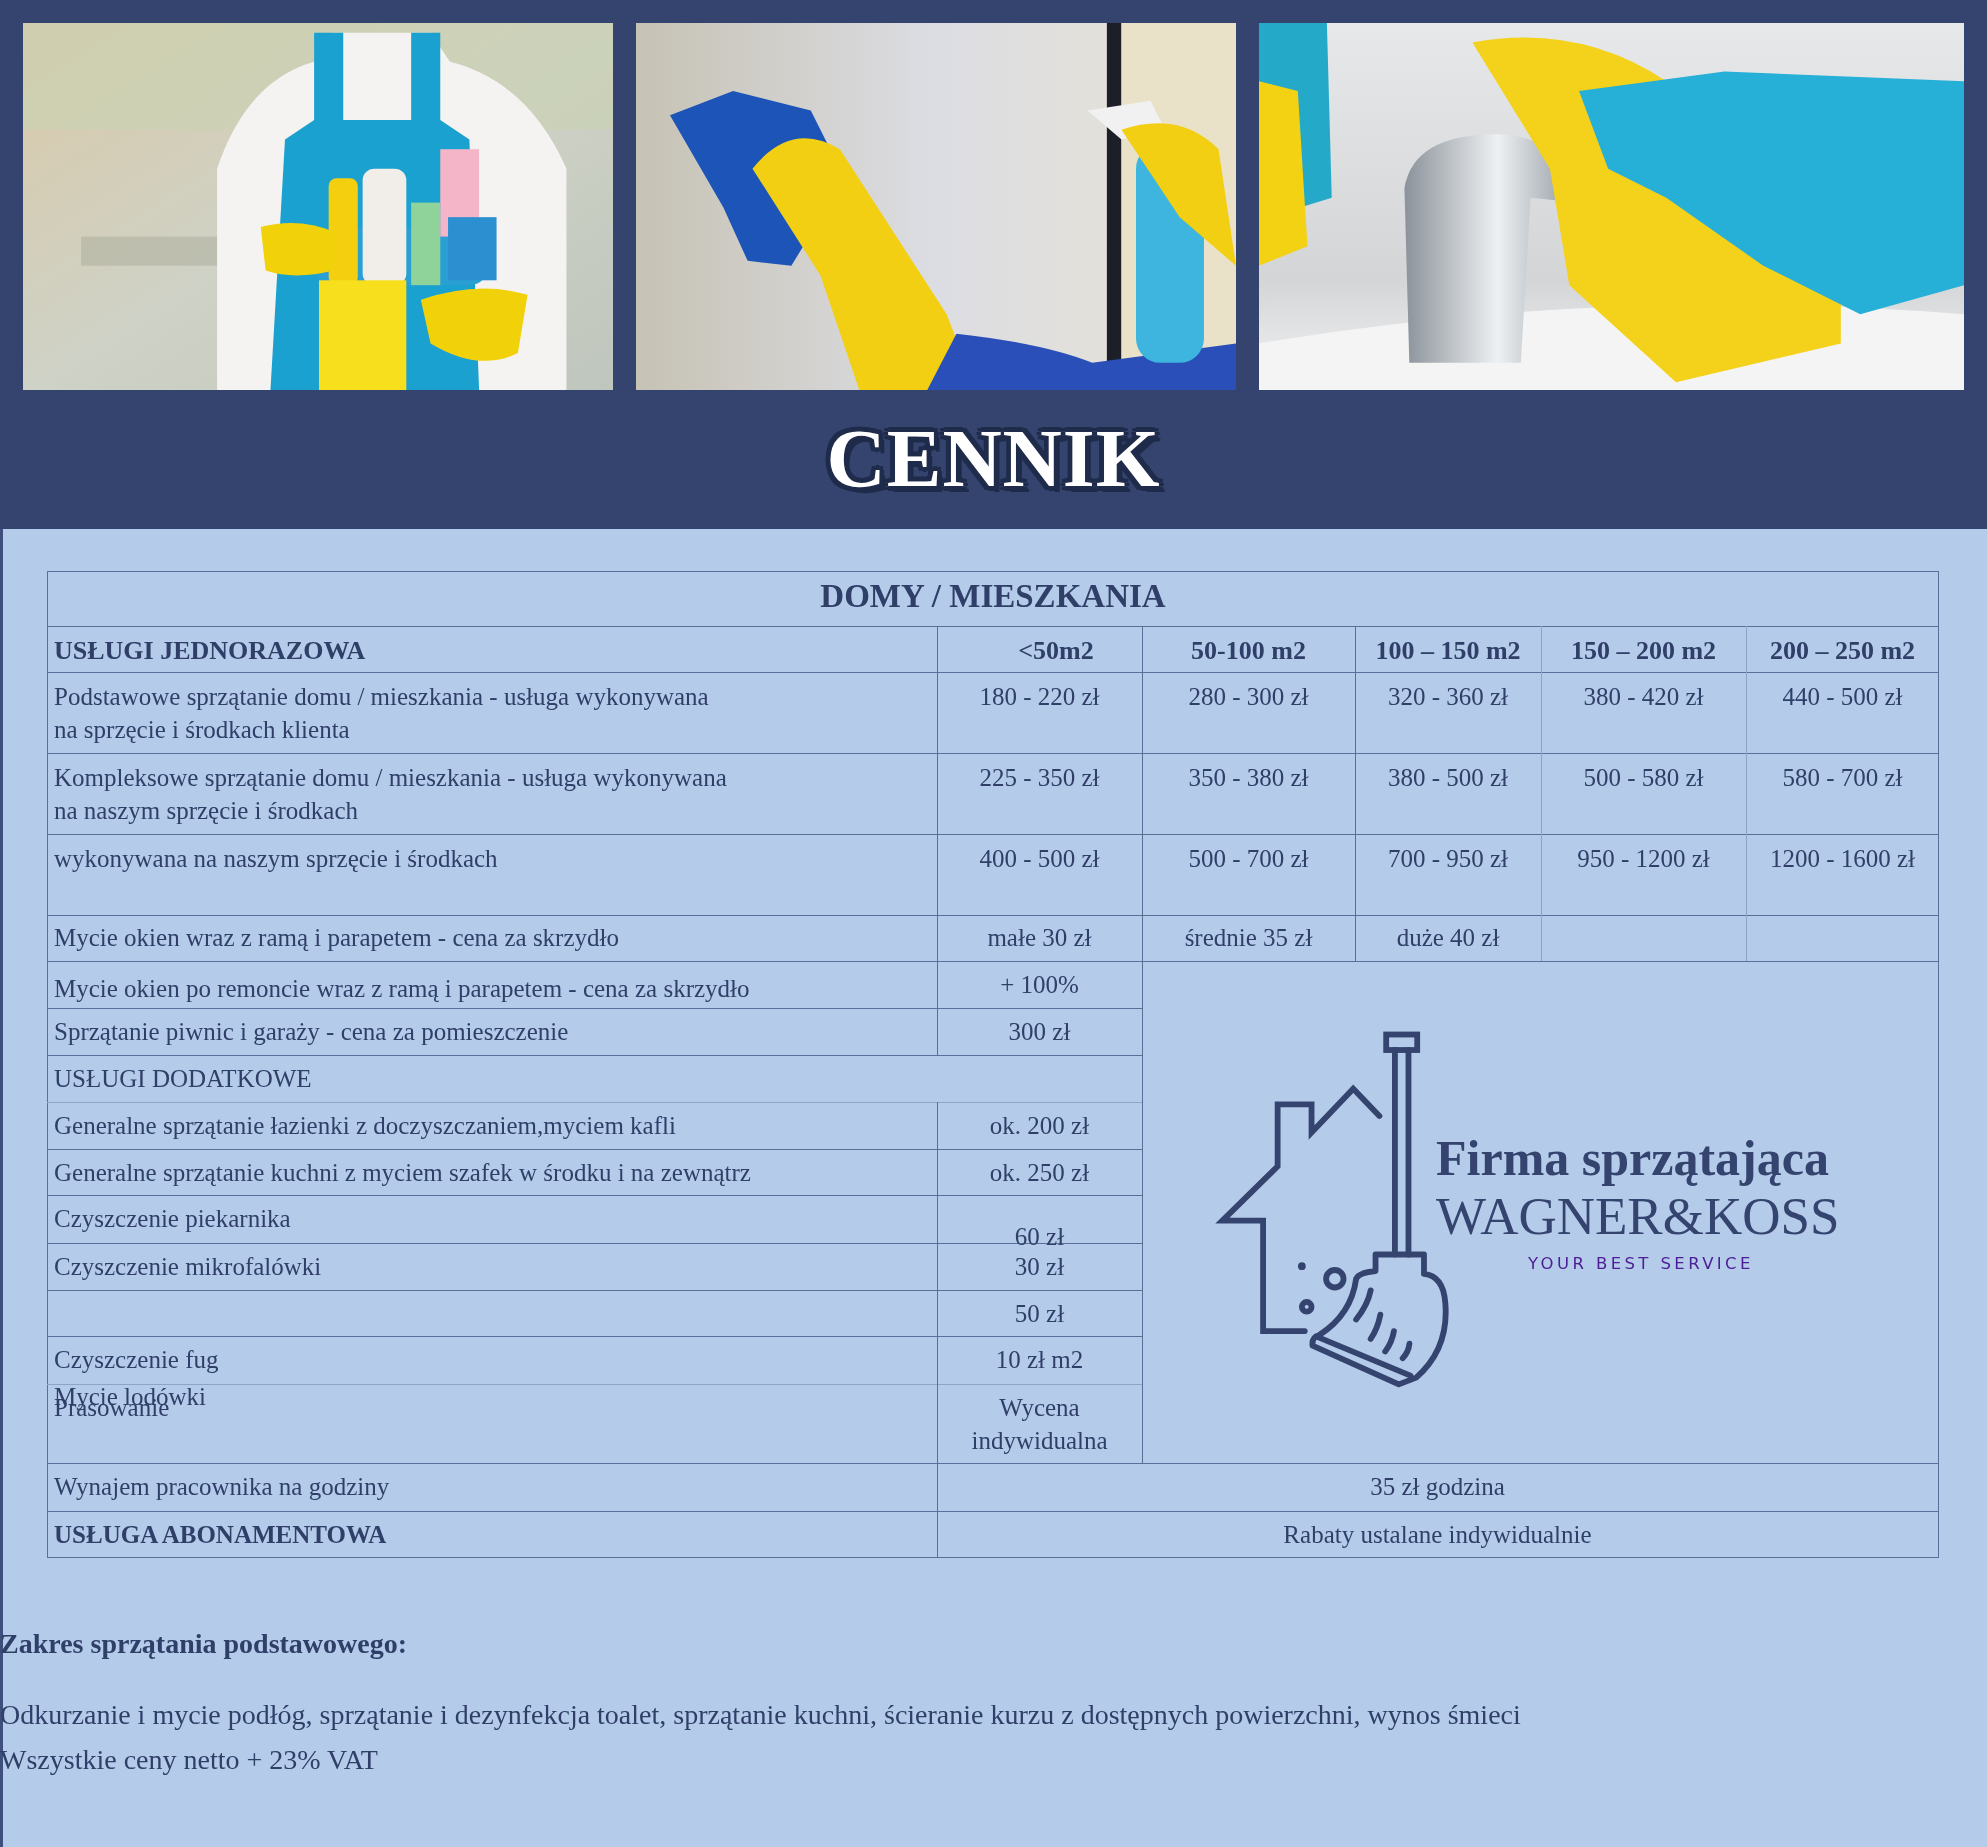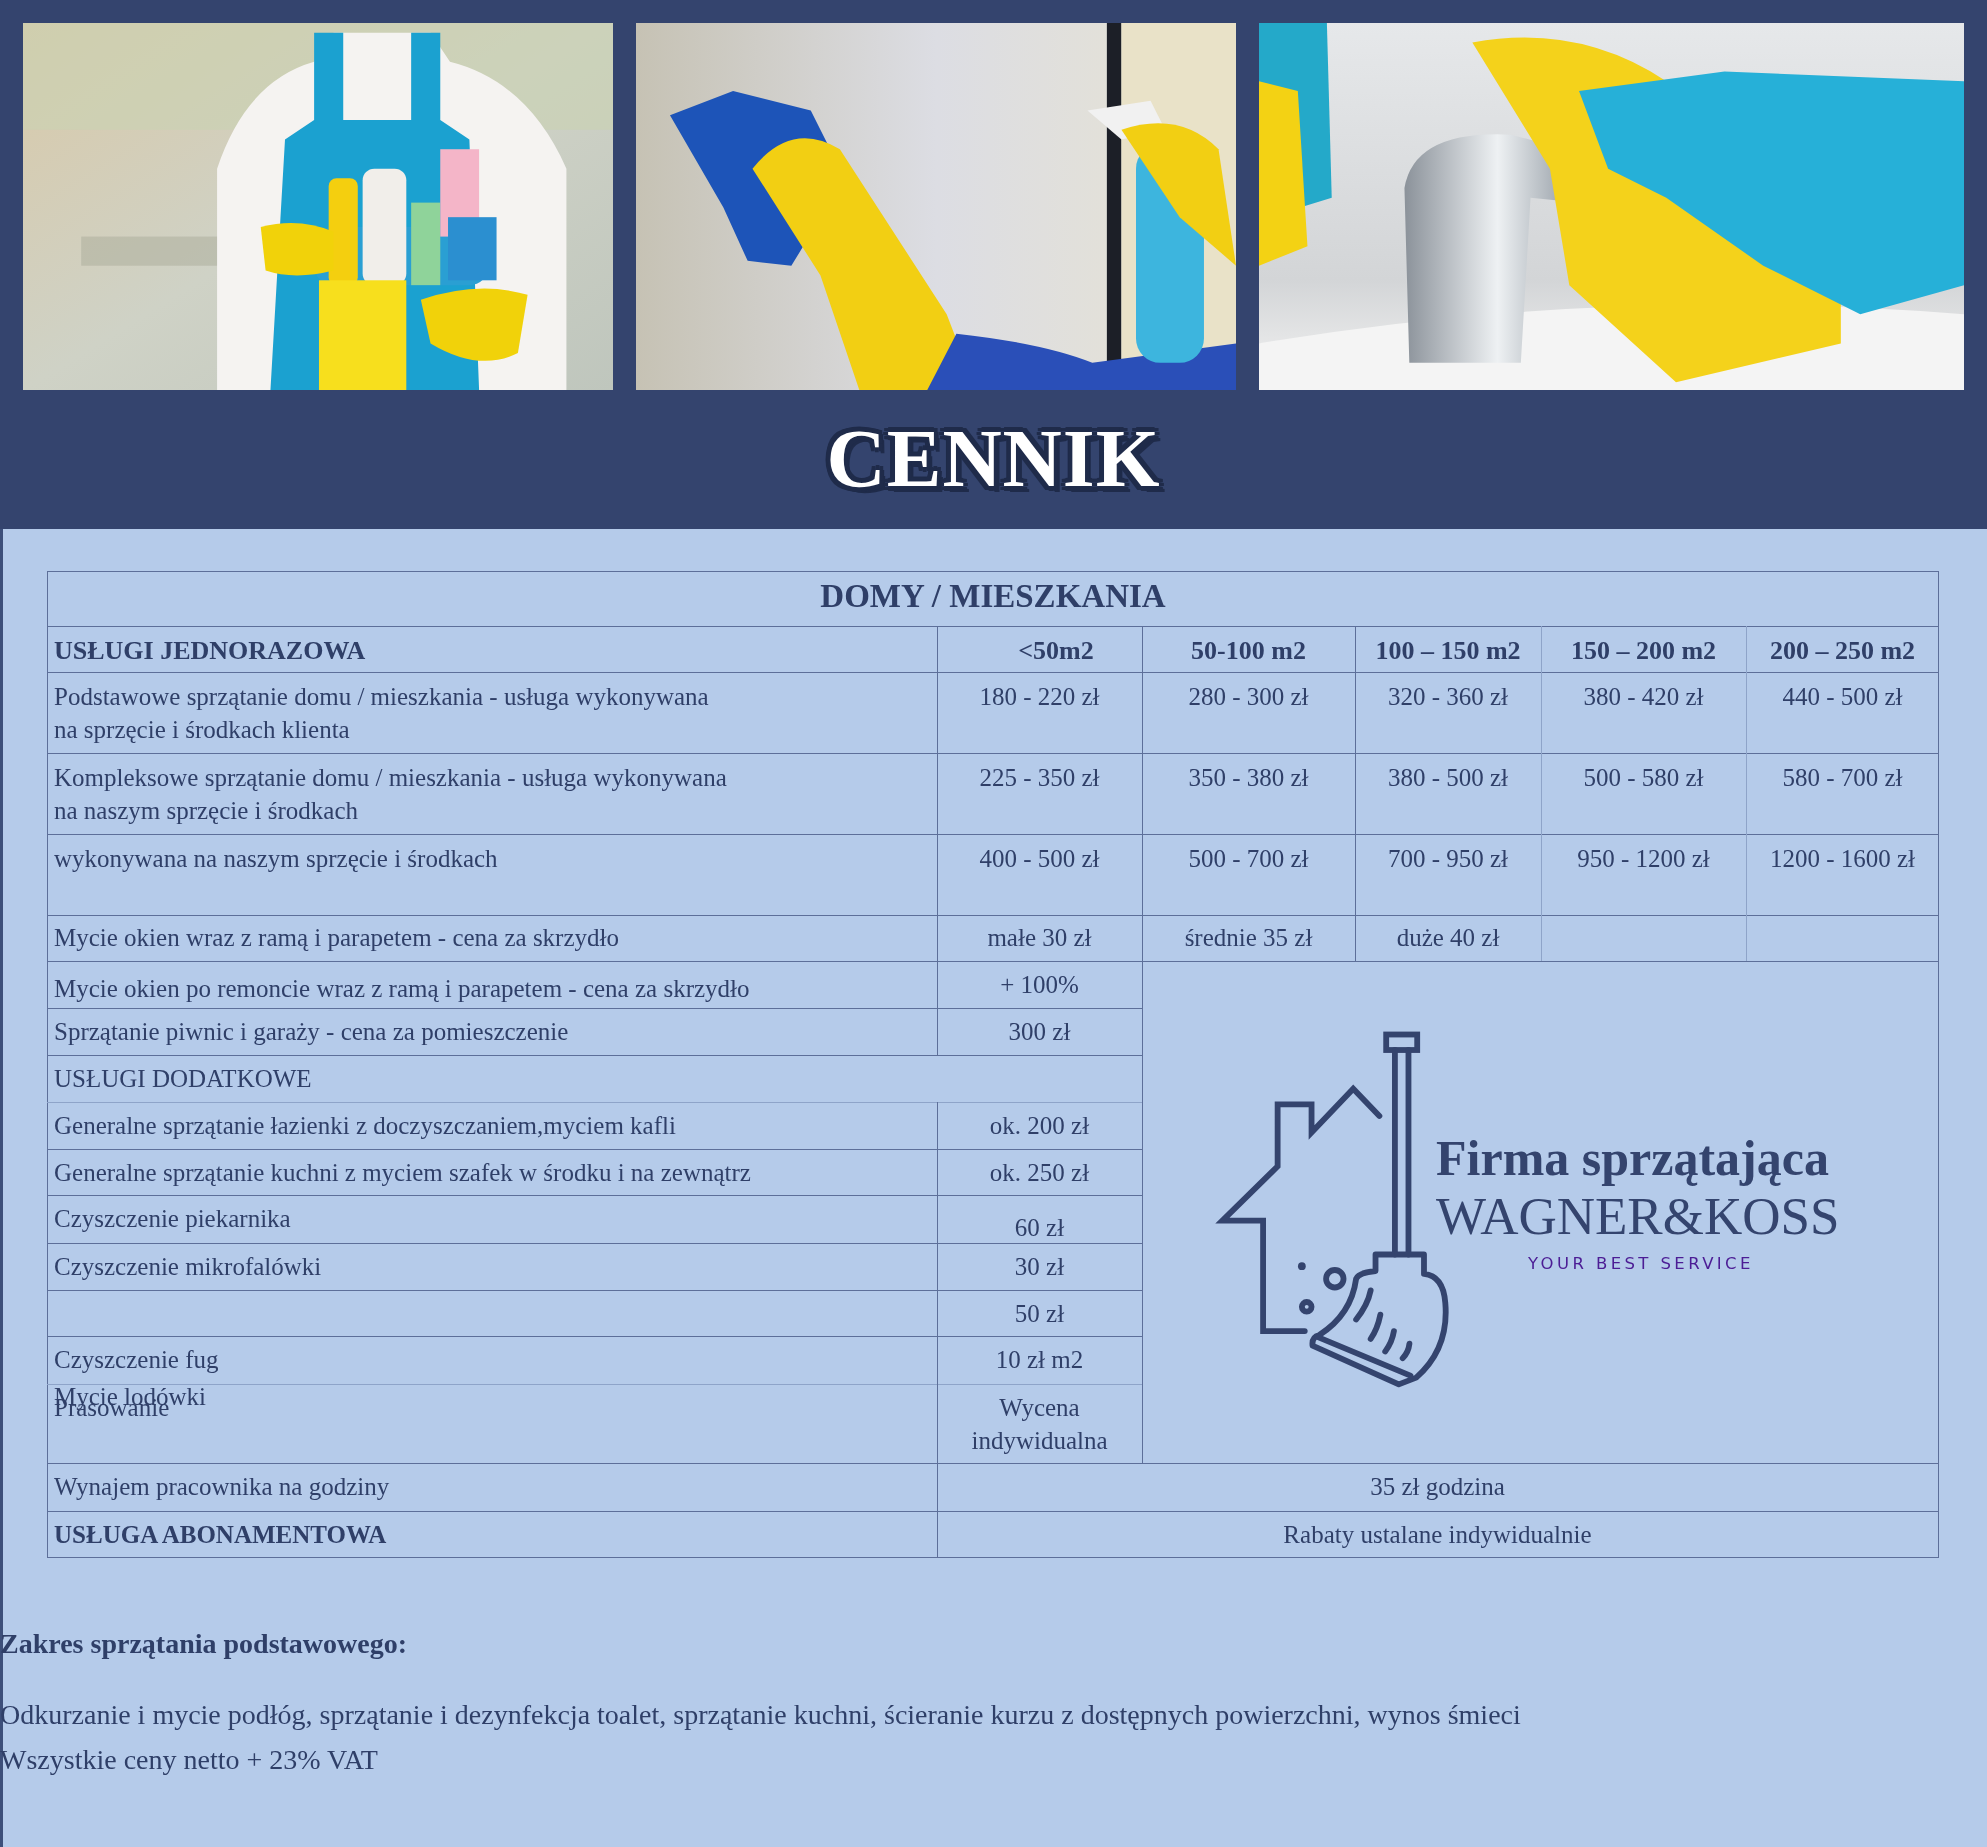--- a/index.html
+++ b/index.html
@@ -206,21 +206,21 @@
 <div class="cell lbl" style="top:1008px;width:873px;padding-top:6.8px;">Sprzątanie piwnic i garaży - cena za pomieszczenie</div>
 <div class="cell num" style="left:937px;width:205px;top:1008px;padding-top:6.8px;">300 zł</div>
 
 <div class="cell lbl" style="top:1055px;width:1067px;padding-top:6.8px;">USŁUGI DODATKOWE</div>
 
 <div class="cell lbl" style="top:1102px;width:873px;padding-top:6.8px;">Generalne sprzątanie łazienki z doczyszczaniem,myciem kafli</div>
 <div class="cell num" style="left:937px;width:205px;top:1102px;padding-top:6.8px;">ok. 200 zł</div>
 <div class="cell lbl" style="top:1149px;width:873px;padding-top:6.8px;">Generalne sprzątanie kuchni z myciem szafek w środku i na zewnątrz</div>
 <div class="cell num" style="left:937px;width:205px;top:1149px;padding-top:6.8px;">ok. 250 zł</div>
 <div class="cell lbl" style="top:1195px;width:873px;padding-top:6.8px;">Czyszczenie piekarnika</div>
-<div class="cell num" style="left:937px;width:205px;top:1195px;padding-top:16px;">60 zł</div>
+<div class="cell num" style="left:937px;width:205px;top:1195px;padding-top:25px;">60 zł</div>
 <div class="cell lbl" style="top:1243px;width:873px;padding-top:6.8px;">Czyszczenie mikrofalówki</div>
 <div class="cell num" style="left:937px;width:205px;top:1243px;padding-top:6.8px;">30 zł</div>
 <div class="cell lbl" style="top:1358px;width:873px;padding-top:22px;">Mycie lodówki</div>
 <div class="cell num" style="left:937px;width:205px;top:1290px;padding-top:6.8px;">50 zł</div>
 <div class="cell lbl" style="top:1336px;width:873px;padding-top:6.8px;">Czyszczenie fug</div>
 <div class="cell num" style="left:937px;width:205px;top:1336px;padding-top:6.8px;">10 zł m2</div>
 <div class="cell lbl" style="top:1384px;width:873px;padding-top:6.8px;">Prasowanie</div>
 <div class="cell num" style="left:937px;width:205px;top:1384px;padding-top:6.8px;">
   <div>Wycena</div>
   <div>indywidualna</div>

